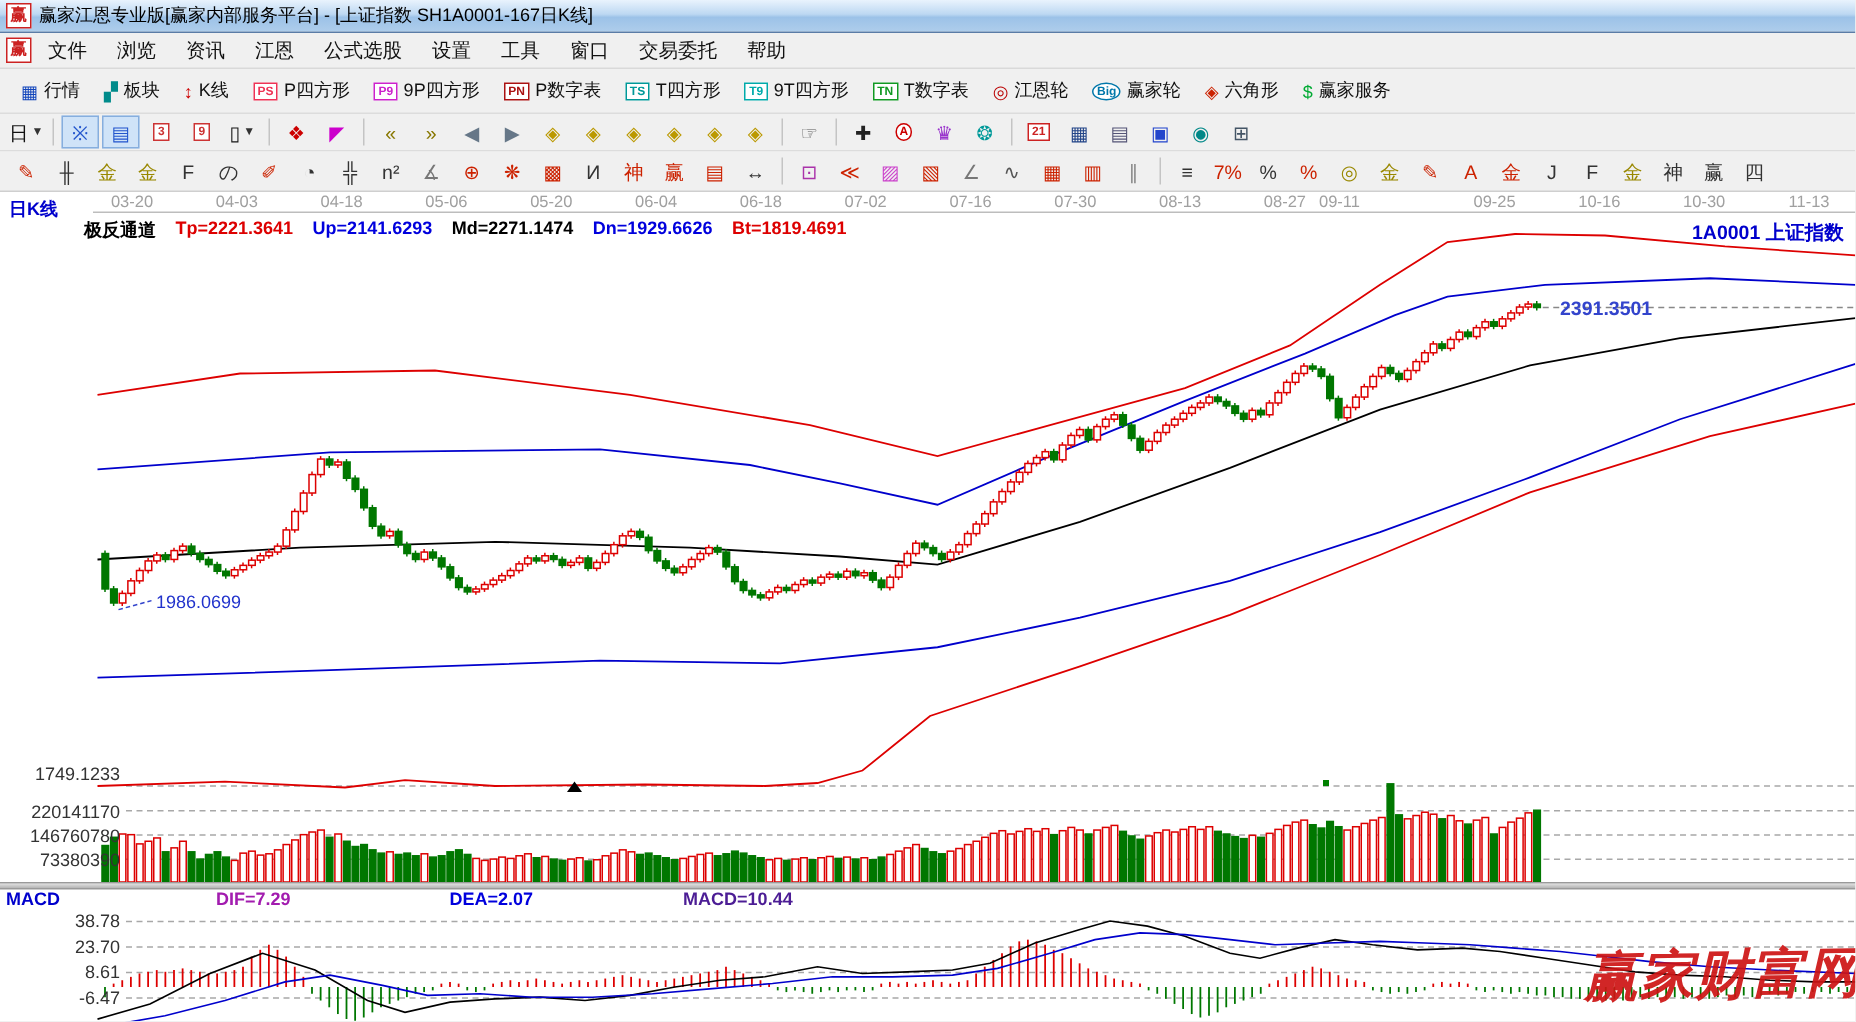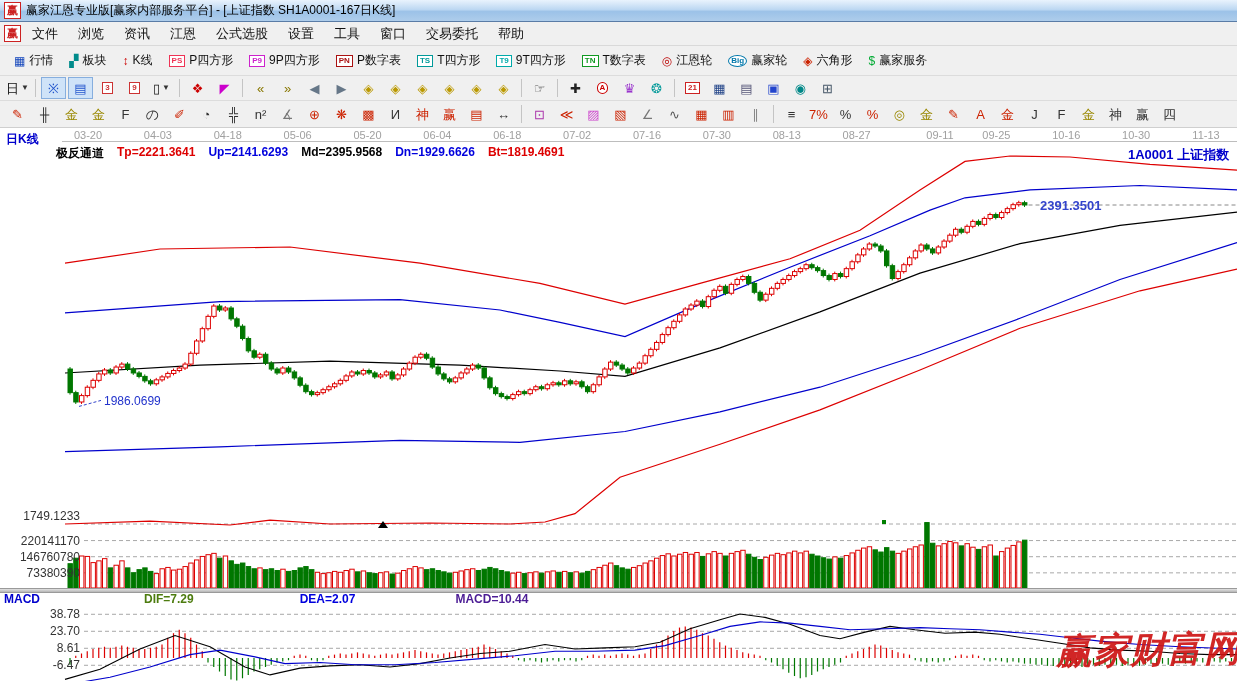--- a/index.html
+++ b/index.html
@@ -1081,49 +1081,49 @@
       <polygon points="378,528 388,528 383,521" fill="#000000"></polygon>
       <rect x="882" y="520" width="4" height="4" fill="#008000"></rect>
     </svg>
 
   <div class="abs" id="axisline"></div>
   <span class="ov" id="kline-label">日K线</span>
   <div class="ov" id="ind-header">
       <span style="color: rgb(0, 0, 0);">极反通道</span>
       <span style="color: rgb(221, 0, 0);">Tp=2221.3641</span>
       <span style="color: rgb(0, 0, 221);">Up=2141.6293</span>
-      <span style="color: rgb(0, 0, 0);">Md=2395.9568</span>
+      <span style="color: rgb(0, 0, 0);">Md=2271.1474</span>
       <span style="color: rgb(0, 0, 221);">Dn=1929.6626</span>
       <span style="color: rgb(221, 0, 0);">Bt=1819.4691</span>
     </div>
   <span class="ov" id="symbol-label">1A0001 上证指数</span>
   <span class="ov" id="low-tag">1986.0699</span>
   <span class="ov" id="last-tag" style="top: 198.006px;">2391.3501</span>
   <div class="abs" id="macd-sep"></div>
   <div class="ov" id="macd-header">
       <span style="color: rgb(0, 0, 204);">MACD</span>
-      <span style="color: #4d7c0f; margin-left: 72px;">DIF=7.29</span>
+      <span style="color: #a21caf; margin-left: 72px;">DIF=7.29</span>
       <span style="color: rgb(0, 0, 221); margin-left: 74px;">DEA=2.07</span>
       <span style="color: #4c1d95; margin-left: 68px;">MACD=10.44</span>
     </div>
   <span class="ov" id="watermark">赢家财富网</span>
 
 <span class="date-label" style="left: 88px;">03-20</span>
     <span class="date-label" style="left: 157.875px;">04-03</span>
     <span class="date-label" style="left: 227.75px;">04-18</span>
     <span class="date-label" style="left: 297.625px;">05-06</span>
     <span class="date-label" style="left: 367.5px;">05-20</span>
     <span class="date-label" style="left: 437.375px;">06-04</span>
     <span class="date-label" style="left: 507.25px;">06-18</span>
     <span class="date-label" style="left: 577.125px;">07-02</span>
     <span class="date-label" style="left: 647px;">07-16</span>
     <span class="date-label" style="left: 716.875px;">07-30</span>
     <span class="date-label" style="left: 786.75px;">08-13</span>
     <span class="date-label" style="left: 856.625px;">08-27</span>
-    <span class="date-label" style="left: 940px; text-align: right;">09-11</span>
+    <span class="date-label" style="left: 893px; text-align: right;">09-11</span>
     <span class="date-label" style="left: 996.375px;">09-25</span>
     <span class="date-label" style="left: 1066.25px;">10-16</span>
     <span class="date-label" style="left: 1136.12px;">10-30</span>
     <span class="date-label" style="left: 1206px;">11-13</span>
     <span class="axis-num" style="top: 509px;">1749.1233</span>
     <span class="axis-num" style="top: 533.569px;">220141170</span>
     <span class="axis-num" style="top: 549.713px;">146760780</span>
     <span class="axis-num" style="top: 565.856px;">73380390</span>
     <span class="axis-num" style="top: 607.295px;">38.78</span>
     <span class="axis-num" style="top: 624.29px;">23.70</span>

